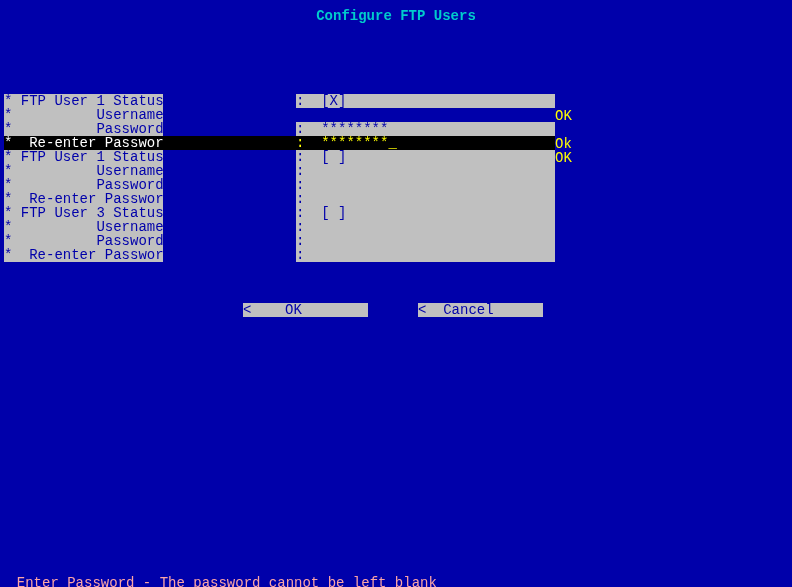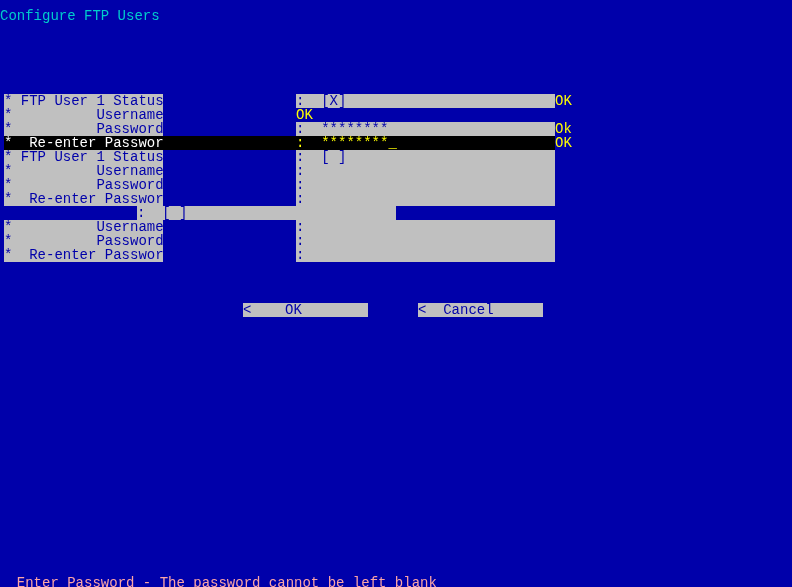--- a/index.html
+++ b/index.html
@@ -10,20 +10,22 @@
     color: #ffffff;
     width: 792px;
     height: 587px;
     overflow: hidden;
     line-height: 14px;
   }
   .header {
     width: 100%;
     height: 53px;
     background: #0000aa;
+    text-align: center;
+    font-weight: bold;
   }
   .header-title {
     color: #00cccc;
     display: inline-block;
     padding-top: 9px;
   }
   .main {
     background: #0000aa;
     position: relative;
   }
@@ -51,20 +53,21 @@
     width: 259px;
     background: #c0c0c0;
     color: #0000aa;
     white-space: pre;
   }
   .status-col {
     width: 15px;
     background: #0000aa;
     color: #ffff00;
     white-space: pre;
+    margin-top: 15px;
   }
   .row.selected .label-col,
   .row.selected .gap-col,
   .row.selected .value-col {
     background: #000000;
   }
   .row.selected .label-col {
     color: #ffffff;
   }
   .row.selected .value-col {
@@ -149,20 +152,21 @@
         <div class="value-col">:</div>
         <div class="status-col"></div>
       </div>
       <div class="row">
         <div class="label-col">*  Re-enter Password</div>
         <div class="gap-col"></div>
         <div class="value-col">:</div>
         <div class="status-col"></div>
       </div>
       <div class="row">
+        <div class="label-col">* FTP User 3 Status</div>
         <div class="gap-col"></div>
         <div class="value-col">:  [ ]</div>
         <div class="status-col"></div>
       </div>
       <div class="row">
         <div class="label-col">*          Username</div>
         <div class="gap-col"></div>
         <div class="value-col">:</div>
         <div class="status-col"></div>
       </div>

